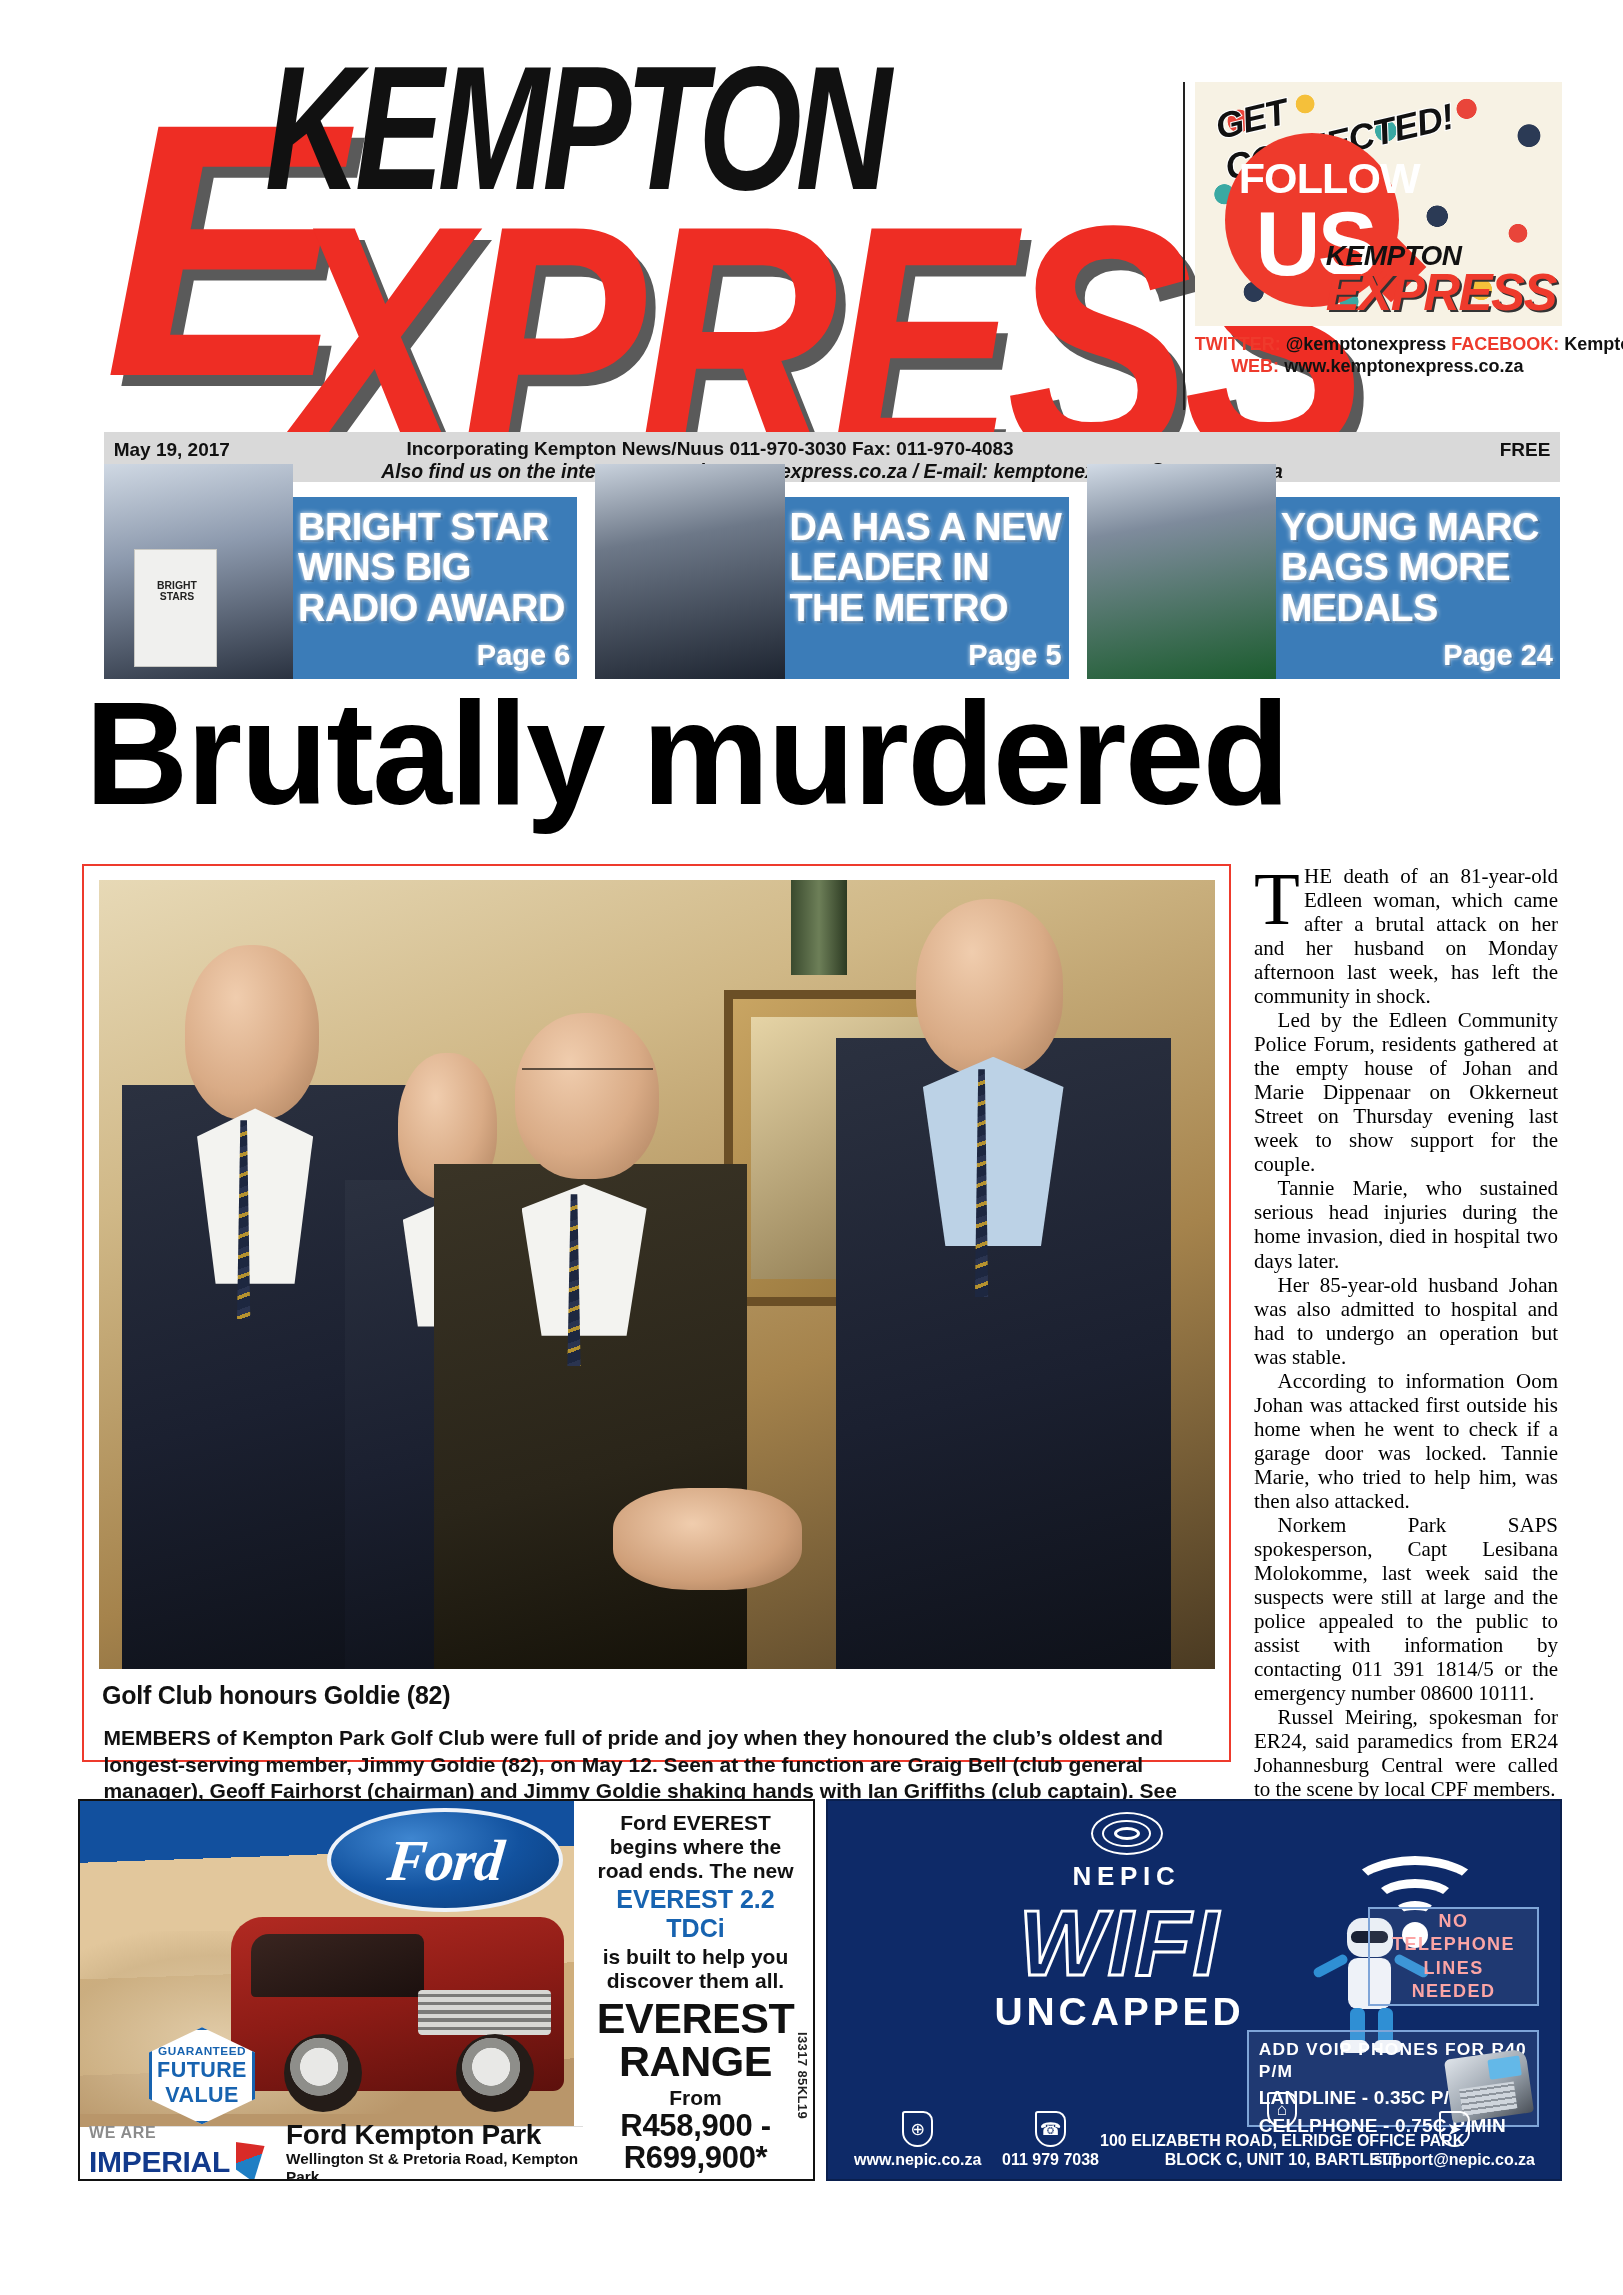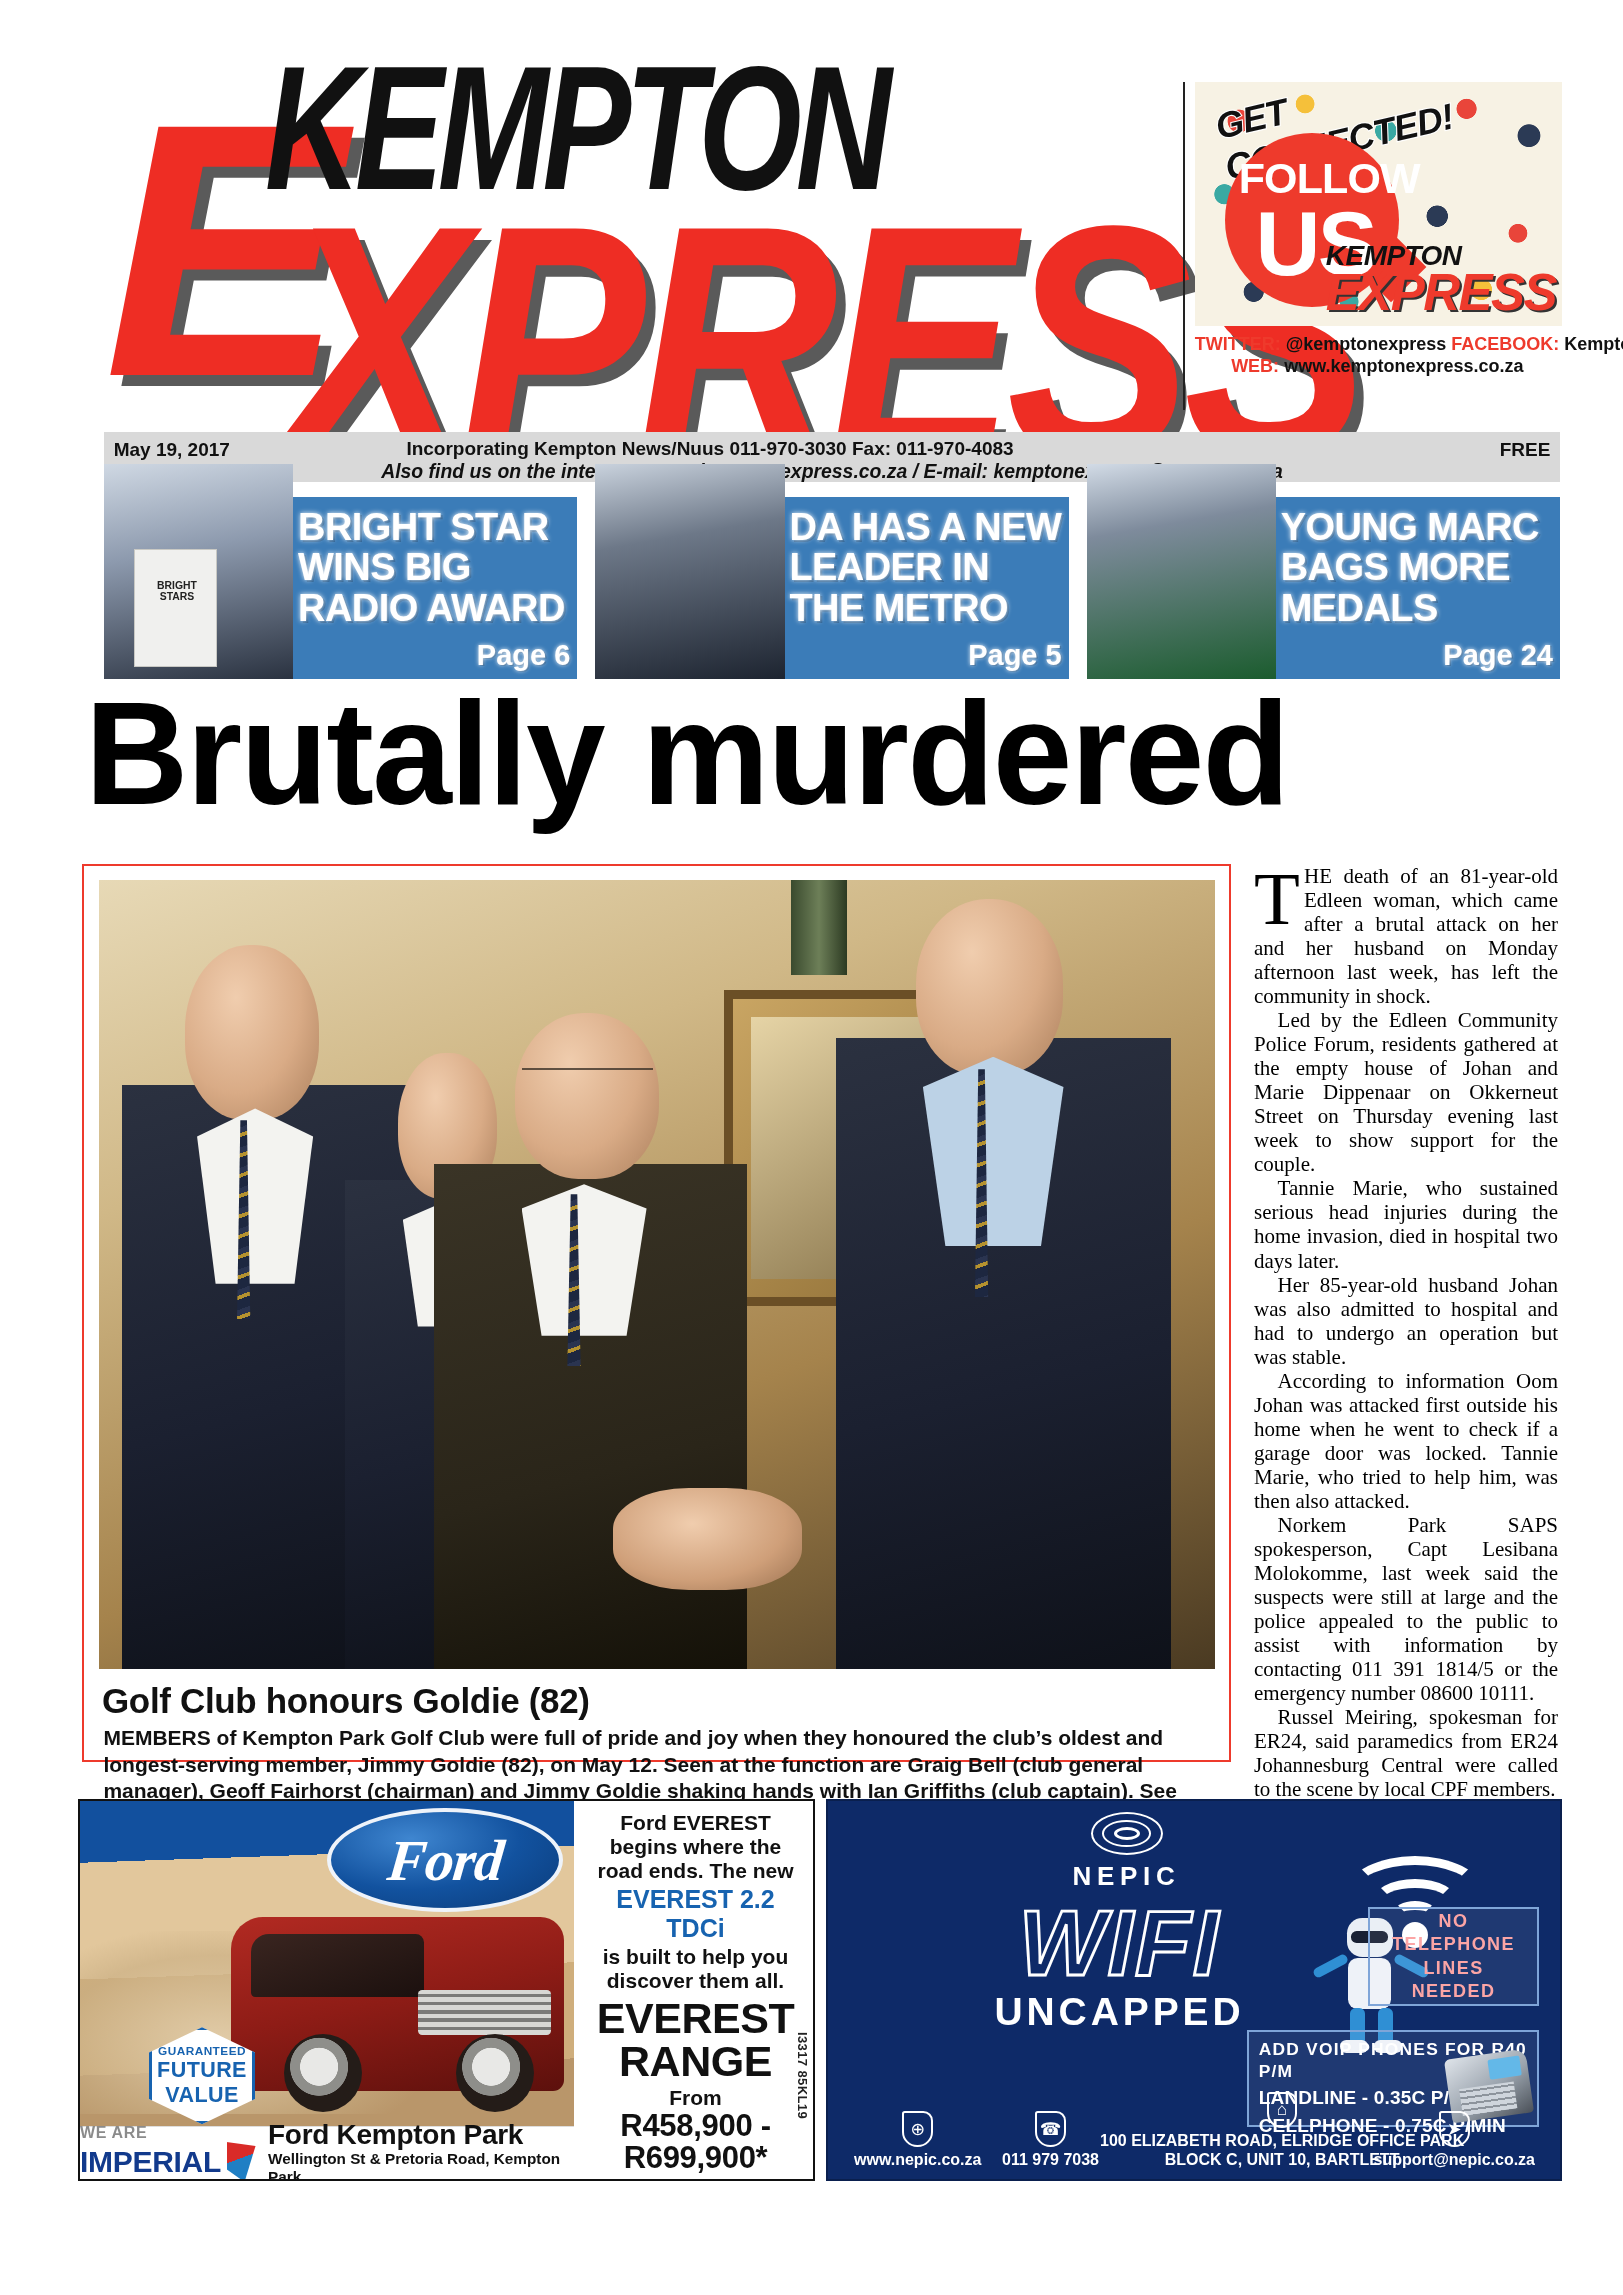--- a/index.html
+++ b/index.html
@@ -229,21 +229,21 @@
   .m4 .shirt { left: 26%; top: 3%; width: 42%; height: 30%; background:#bcd2e6; }
   .m4 .tie   { left: 40%; top: 5%; height: 36%; }
   .hands {
     position: absolute; left: 46%; bottom: 10%; width: 17%; height: 13%;
     border-radius: 40%;
     background: radial-gradient(ellipse at 42% 35%, #f0cdae 0%, #cf9f79 60%, #9a7150 100%);
   }
 
   .photo-caption-head {
     position: absolute; left: 18px; top: 815px;
-    font-size: 35px; font-weight: 700; color: #111; letter-spacing: -0.01em;
+    font-size: 25px; font-weight: 700; color: #111; letter-spacing: -0.01em;
   }
   .photo-caption-body {
     position: absolute; left: 19.4px; top: 859px; width: 1097px;
     font-size: 21px; line-height: 1.27; font-weight: 700; color: #111;
   }
 
   
   .article {
     position: absolute; left: 1254px; top: 864px; width: 304px;
   }
@@ -331,23 +331,23 @@
   .fc-big { font-size: 43px; font-weight: 700; color: #111; line-height: 0.98; margin-top: 4.2px; letter-spacing: -0.01em; text-align: center; }
   .fc-from { font-size: 21px; font-weight: 700; color: #111; margin-top: 4.2px; }
   .fc-price { font-size: 31px; font-weight: 700; color: #111; line-height: 1.02; letter-spacing: -0.01em; }
   .fc-rule { border-top: 2.1px solid #bbb; margin: 5.6px 2.8px 4.2px 2.8px; }
   .ford-code {
     position: absolute; right: 2.8px; bottom: 60px;
     font-size: 13px; font-weight: 700; color: #222;
     writing-mode: vertical-rl; letter-spacing: 0.03em;
   }
   .ford-foot {
-    position: absolute; left: 0; bottom: 0; width: 494px; height: 53px;
+    position: absolute; left: 9px; bottom: 0; width: 494px; height: 53px;
     background: #fff; border-top: 1.4px solid #ddd;
-    display: flex; align-items: center; 
+    display: flex; align-items: center;  gap: 9px;
   }
   .imp-we { font-size: 16px; font-weight: 700; color: #8b8b8b; letter-spacing: 0.04em; }
   .imp-name { font-size: 30px; font-weight: 700; color: #123a8c; letter-spacing: -0.01em; line-height: 1; }
   .imp-flag {
     width: 29px; height: 40px; margin-left: 5.6px;
     background: linear-gradient(160deg,#d92b28 0 42%, #1f7fc4 42% 100%);
     clip-path: polygon(0 0, 100% 10%, 62% 100%, 0 68%);
   }
   .ford-dealer { margin-left: 12.5px; }
   .fd-1 { font-size: 28px; font-weight: 700; color: #111; letter-spacing: -0.01em; line-height: 1.05; }

